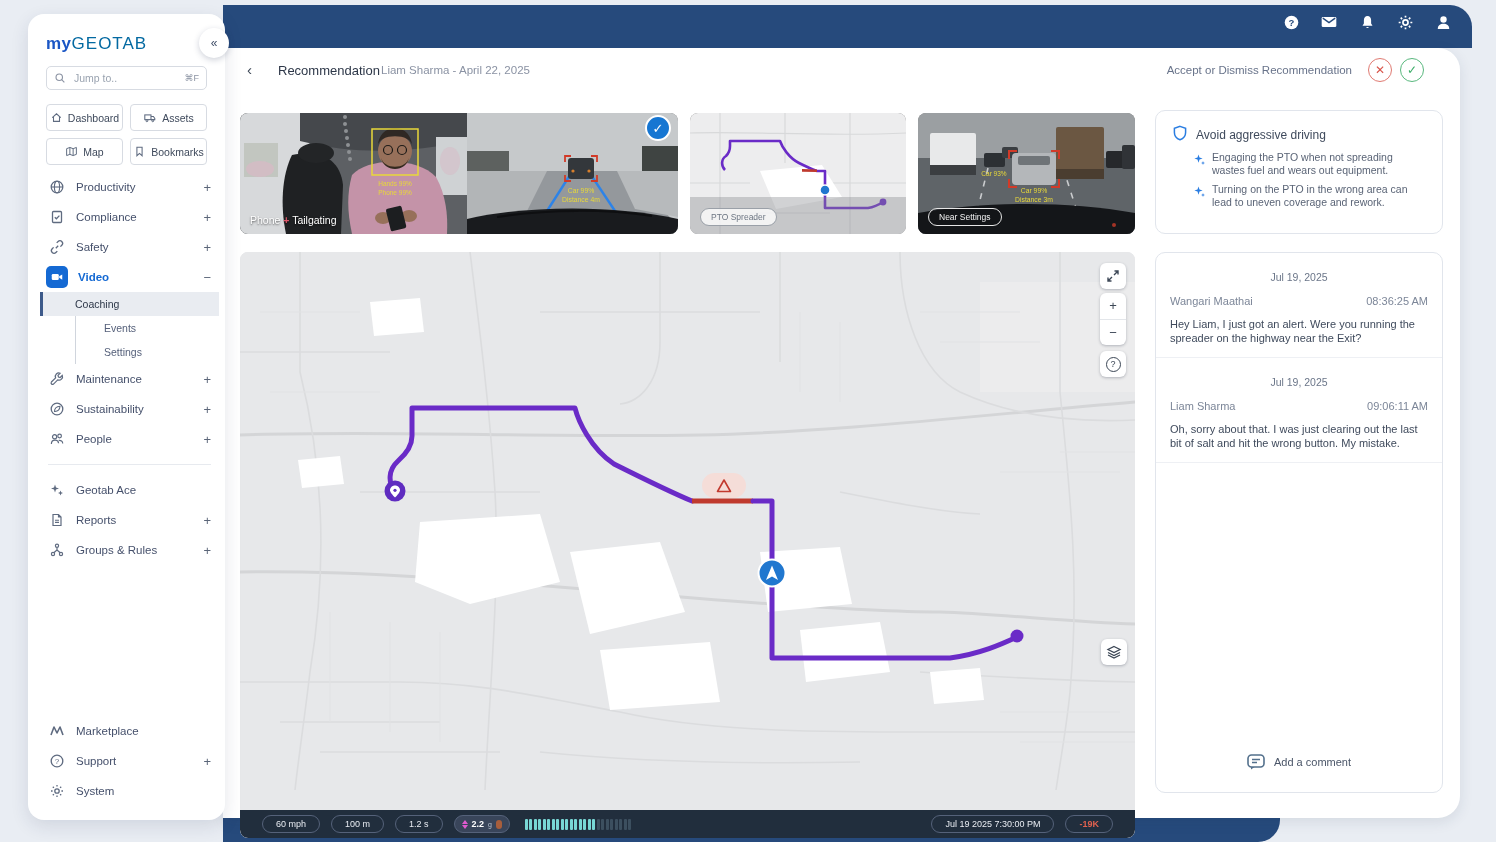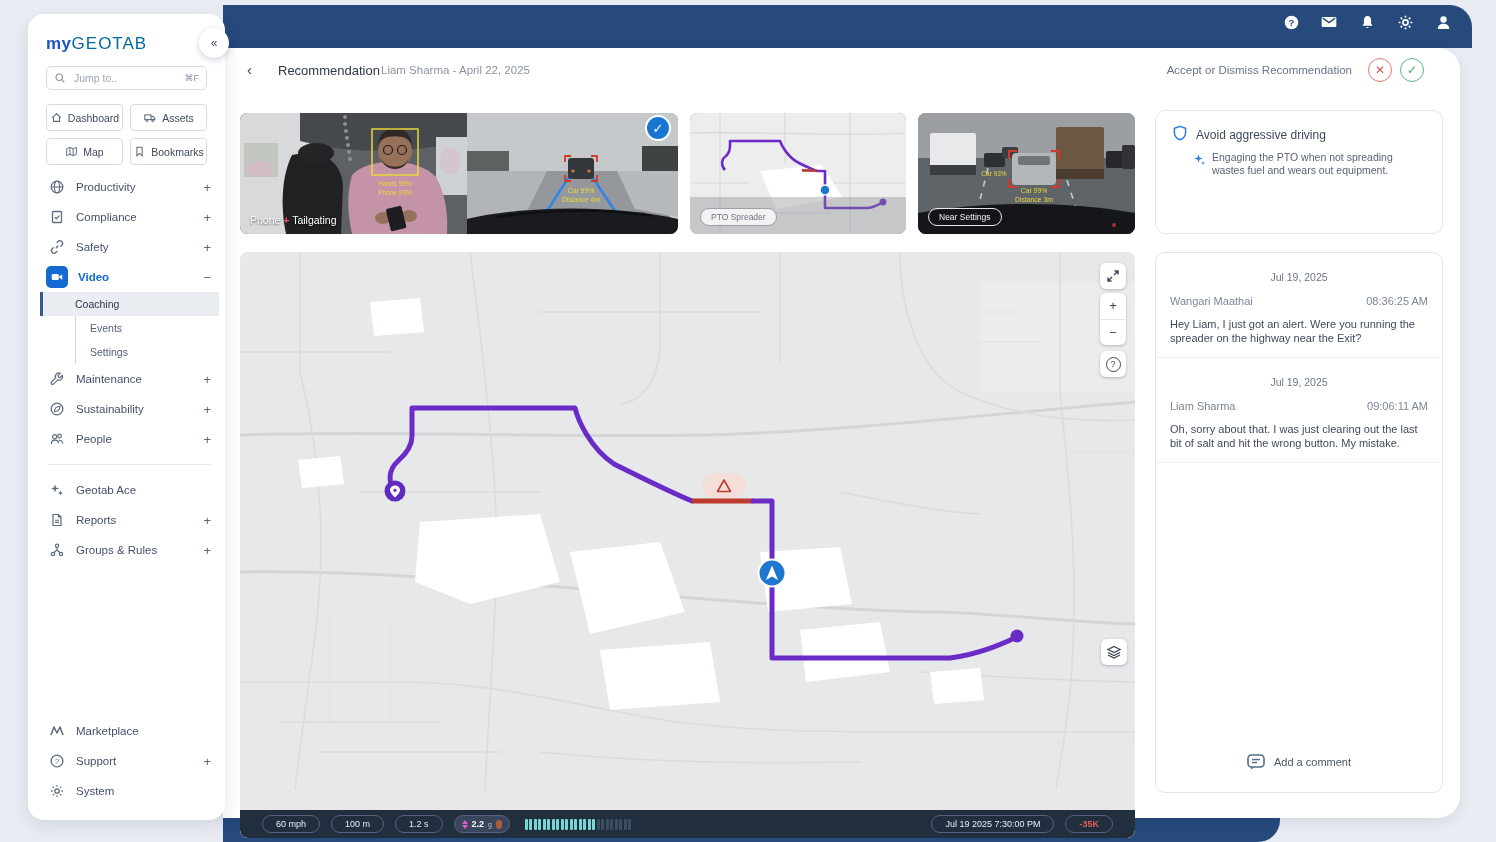--- a/index.html
+++ b/index.html
@@ -94,21 +94,21 @@
   .qbtn{height:25px;border:1px solid #d7dbe2;border-radius:4px;display:flex;align-items:center;justify-content:center;gap:5px;font-size:10.5px;color:#3f4a5c;cursor:pointer;}
   .nav-list{position:absolute;left:12px;top:158px;right:6px;}
   .nav-row{display:flex;align-items:center;gap:10px;height:30px;padding:0 8px;cursor:pointer;border-radius:6px;}
   .nav-row .nlabel{flex:1;font-size:11.5px;color:#45506b;}
   .nav-row .nplus{font-size:13px;color:#5a6578;}
   .nav-row.active .nlabel{color:#1469d3;font-weight:bold;}
   .nicon{width:18px;height:18px;display:flex;align-items:center;justify-content:center;}
   .nicon-tile{width:22px;height:22px;margin-left:-2px;background:#1469d3;border-radius:5px;display:flex;align-items:center;justify-content:center;}
   .subrow{display:flex;align-items:center;height:24px;padding-left:32px;font-size:10.5px;color:#55607a;cursor:pointer;border-left:3px solid transparent;}
   .subrow.current{background:#e9ecf1;border-left:3px solid #3d5a8a;color:#2d3748;}
-  .subrow .subline{border-left:1px solid #d0d5dd;padding-left:14px;height:100%;display:flex;align-items:center;}
+  .subrow .subline{border-left:1px solid #d0d5dd;padding-left:28px;height:100%;display:flex;align-items:center;}
   .side-divider{height:1px;background:#e7eaef;margin:10px 8px;}
   .side-footer{position:absolute;left:12px;right:6px;bottom:14px;}
 
   svg{overflow:visible;}
   text{font-family:"Liberation Sans",sans-serif;}
 </style>
 </head>
 <body>
 
 <div id="app">
@@ -286,20 +286,29 @@
       </div>
       <div class="reco-bullet">
         <span>
           <svg width="11" height="11" viewBox="0 0 11 11">
               <path d="M4.5 0.5 L5.5 3.6 L8.6 4.6 L5.5 5.6 L4.5 8.7 L3.5 5.6 L0.4 4.6 L3.5 3.6 Z" fill="#2a7de1"></path>
               <path d="M9 7 L9.5 8.4 L11 9 L9.5 9.6 L9 11 L8.5 9.6 L7 9 L8.5 8.4 Z" fill="#2a7de1"></path>
             </svg>
         </span>
         <span class="btxt">Engaging the PTO when not spreading wastes fuel and wears out equipment.</span>
       </div>
+      <div class="reco-bullet">
+        <span>
+          <svg width="11" height="11" viewBox="0 0 11 11">
+              <path d="M4.5 0.5 L5.5 3.6 L8.6 4.6 L5.5 5.6 L4.5 8.7 L3.5 5.6 L0.4 4.6 L3.5 3.6 Z" fill="#2a7de1"></path>
+              <path d="M9 7 L9.5 8.4 L11 9 L9.5 9.6 L9 11 L8.5 9.6 L7 9 L8.5 8.4 Z" fill="#2a7de1"></path>
+            </svg>
+        </span>
+        <span class="btxt">Turning on the PTO in the wrong area can lead to uneven coverage and rework.</span>
+      </div>
     </div>
 
     <div class="chat-card">
       <div class="msg-group">
         <div class="msg-date">Jul 19, 2025</div>
         <div class="msg-meta">
           <span>Wangari Maathai</span>
           <span>08:36:25 AM</span>
         </div>
         <div class="msg-text">Hey Liam, I just got an alert. Were you running the spreader on the highway near the Exit?</div>
@@ -427,21 +436,21 @@
             <span class="seg"></span>
             <span class="seg"></span>
             <span class="seg"></span>
             <span class="seg"></span>
             <span class="seg"></span>
             <span class="seg"></span>
             <span class="seg"></span>
           </div>
         <div class="tb-spacer"></div>
         <div class="tb-pill">Jul 19 2025 7:30:00 PM</div>
-        <div class="tb-pill tb-counter">-35K</div>
+        <div class="tb-pill tb-counter">-19K</div>
       </div>
     </div>
   </div>
 
   <div class="sidebar">
     <div class="logo-row">
       <span class="logo"><span class="l-my">my</span><span class="l-geo">GEOTAB</span></span>
       <span class="collapse-btn">«</span>
     </div>
 

